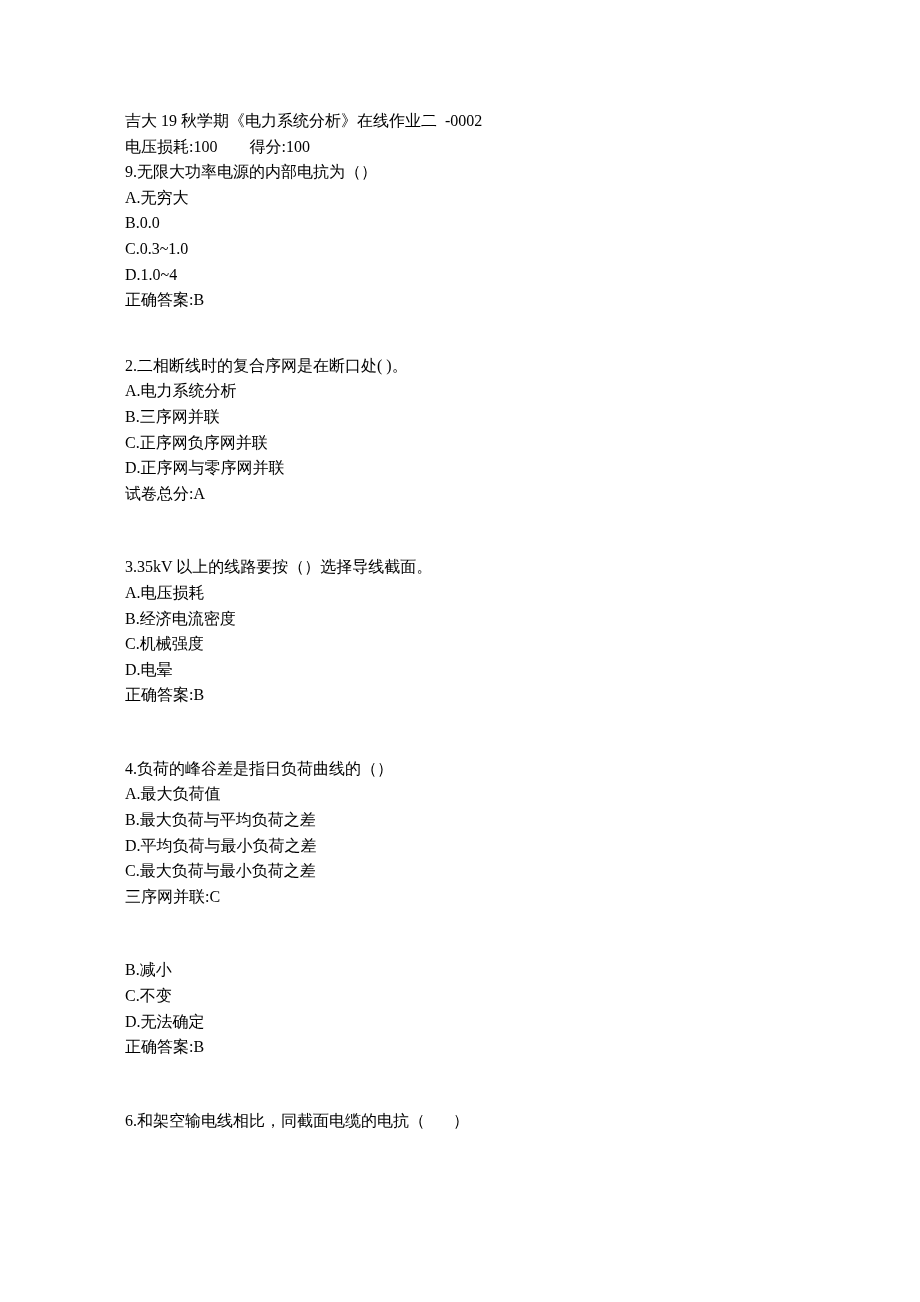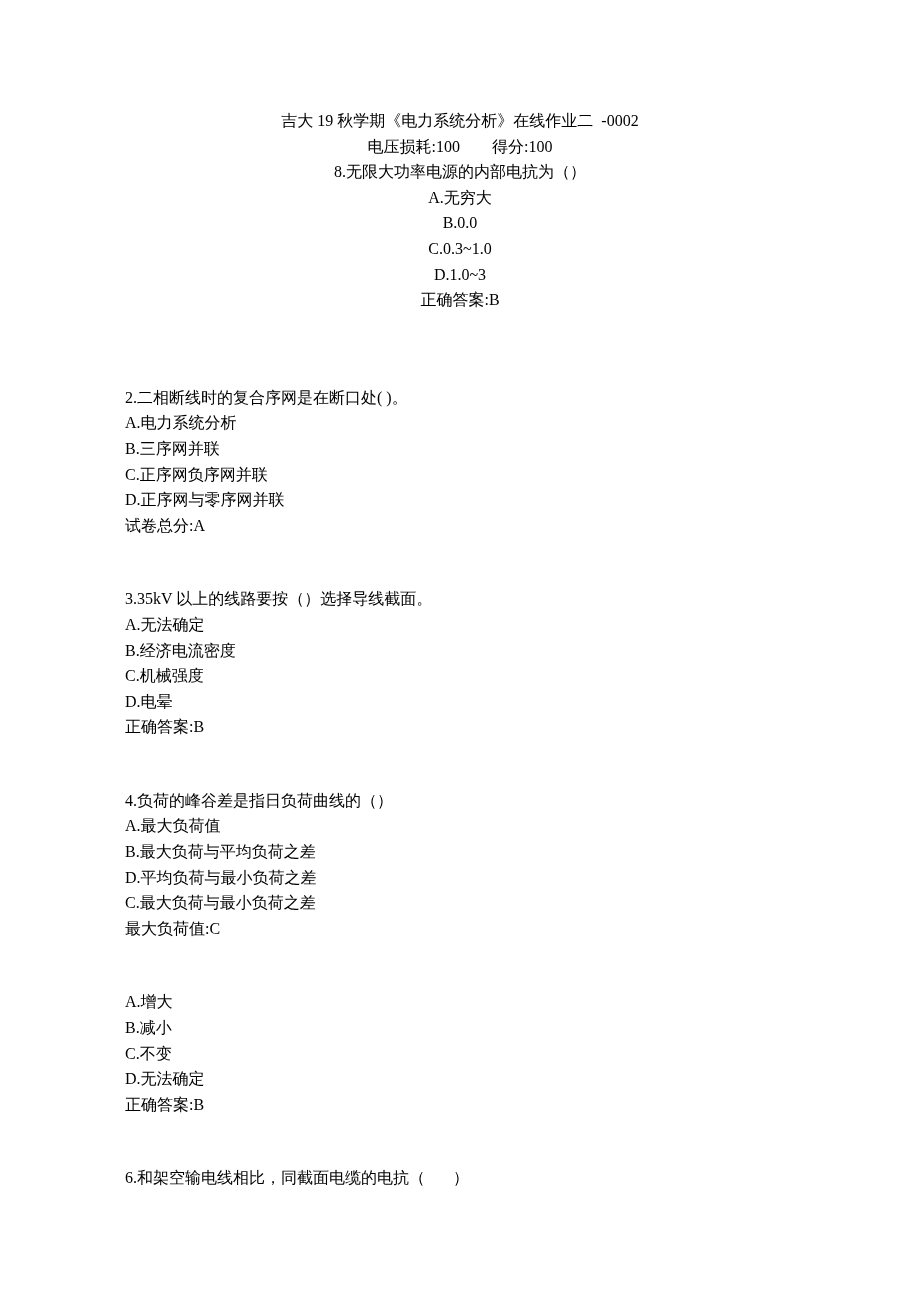--- a/index.html
+++ b/index.html
@@ -16,69 +16,67 @@
       padding: 108px 125px 60px 125px;
       width: 920px;
     }
     .line {
       white-space: pre-wrap;
     }
     .question-block {
       margin-bottom: 48px;
     }
     .header-block {
-      margin-bottom: 72px;
-      text-align: center;
+      margin-bottom: 40px;
     }
   </style>
 </head>
 <body>
 
 <div class="header-block">
   <div class="line">吉大 19 秋学期《电力系统分析》在线作业二  -0002</div>
   <div class="line"><span>电压损耗:100</span>        <span>得分:100</span></div>
   <div>
-    <div class="line">8.无限大功率电源的内部电抗为（）</div>
+    <div class="line">9.无限大功率电源的内部电抗为（）</div>
     <div class="line">A.无穷大</div>
     <div class="line">B.0.0</div>
     <div class="line">C.0.3~1.0</div>
-    <div class="line">D.1.0~3</div>
+    <div class="line">D.1.0~4</div>
     <div class="line">正确答案:B</div>
   </div>
 </div>
 
 <div class="question-block">
   <div class="line">2.二相断线时的复合序网是在断口处( )。</div>
   <div class="line">A.电力系统分析</div>
   <div class="line">B.三序网并联</div>
   <div class="line">C.正序网负序网并联</div>
   <div class="line">D.正序网与零序网并联</div>
   <div class="line">试卷总分:A</div>
 </div>
 
 <div class="question-block">
   <div class="line">3.35kV 以上的线路要按（）选择导线截面。</div>
-  <div class="line">A.无法确定</div>
+  <div class="line">A.电压损耗</div>
   <div class="line">B.经济电流密度</div>
   <div class="line">C.机械强度</div>
   <div class="line">D.电晕</div>
   <div class="line">正确答案:B</div>
 </div>
 
 <div class="question-block">
   <div class="line">4.负荷的峰谷差是指日负荷曲线的（）</div>
   <div class="line">A.最大负荷值</div>
   <div class="line">B.最大负荷与平均负荷之差</div>
   <div class="line">D.平均负荷与最小负荷之差</div>
   <div class="line">C.最大负荷与最小负荷之差</div>
-  <div class="line">最大负荷值:C</div>
+  <div class="line">三序网并联:C</div>
 </div>
 
 <div class="question-block">
-  <div class="line">A.增大</div>
   <div class="line">B.减小</div>
   <div class="line">C.不变</div>
   <div class="line">D.无法确定</div>
   <div class="line">正确答案:B</div>
 </div>
 
 <div class="question-block">
   <div class="line">6.和架空输电线相比，同截面电缆的电抗（       ）</div>
 </div>
 

